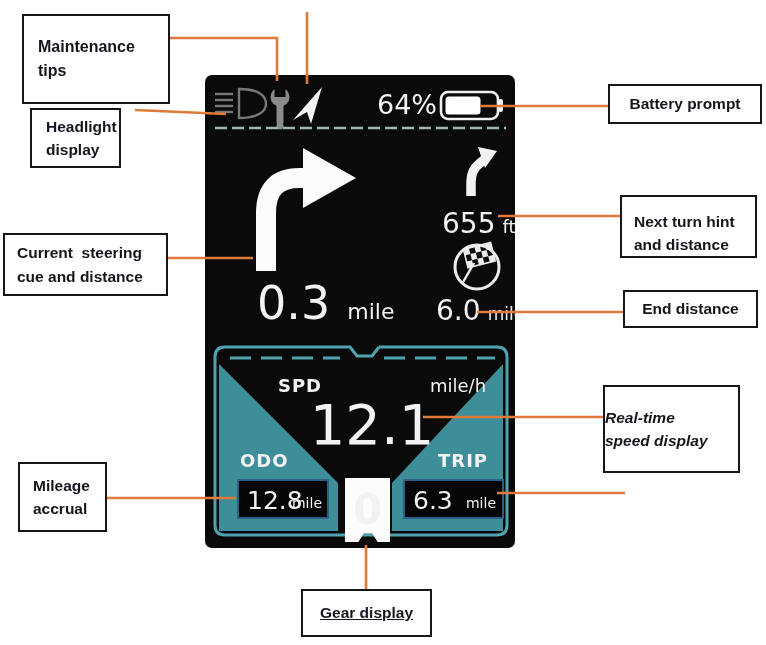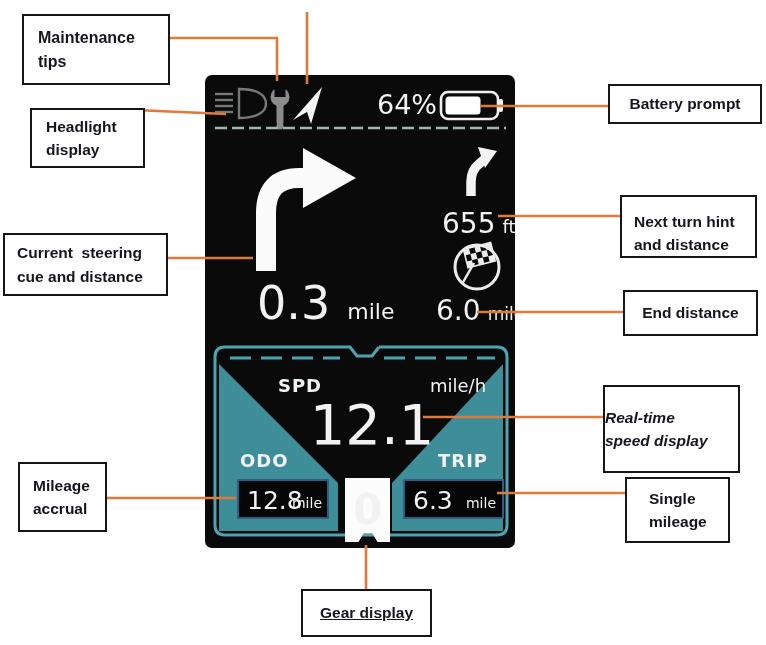--- a/index.html
+++ b/index.html
@@ -134,27 +134,27 @@
       <line x1="107" y1="498" x2="236" y2="498"></line>
       <line x1="480" y1="106" x2="608" y2="106"></line>
       <line x1="498" y1="216" x2="620" y2="216"></line>
       <line x1="477" y1="312" x2="623" y2="312"></line>
       <line x1="423" y1="417" x2="603" y2="417"></line>
       <line x1="497" y1="493" x2="625" y2="493"></line>
       <line x1="366" y1="545" x2="366" y2="589"></line>
     </g>
   </svg>
 
-  <div class="callout" style="left:22px;top:14px;width:148px;height:71px;padding-left:14px;font-size:16px;">
+  <div class="callout" style="left:22px;top:14px;width:148px;height:90px;padding-left:14px;font-size:16px;">
     <span>Maintenance
 tips</span>
   </div>
 
 
-  <div class="callout" style="left:30px;top:108px;width:115px;height:60px;padding-left:14px;">
+  <div class="callout" style="left:30px;top:108px;width:91px;height:60px;padding-left:14px;">
     <span>Headlight
 display</span>
   </div>
 
   <div class="callout" style="left:3px;top:233px;width:165px;height:63px;padding-left:12px;">
     <span>Current  steering
 cue and distance</span>
   </div>
 
   <div class="callout" style="left:18px;top:462px;width:89px;height:70px;padding-left:13px;">
@@ -164,31 +164,27 @@
 
   <div class="callout center" style="left:608px;top:84px;width:154px;height:40px;">
     <span>Battery prompt</span>
   </div>
 
   <div class="callout" style="left:620px;top:195px;width:137px;height:63px;padding-left:12px;align-items:flex-end;">
     <span>Next turn hint
 and distance</span>
   </div>
 
-  <div class="callout center" style="left:623px;top:290px;width:135px;height:46px;">
+  <div class="callout center" style="left:623px;top:290px;width:135px;height:38px;">
     <span>End distance</span>
   </div>
 
   <div class="callout" style="left:603px;top:385px;width:137px;height:88px;font-style:italic;">
     <span>Real-time
 speed display</span>
   </div>
 
-  <div class="callout" style="left:625px;top:477px;width:105px;height:66px;padding-left:22px;">
-    <span>Single
-mileage</span>
-  </div>
 
   <div class="callout center" style="left:301px;top:589px;width:131px;height:48px;text-decoration:underline;">
     <span>Gear display</span>
   </div>
 
 </div>
 
 </body></html>

